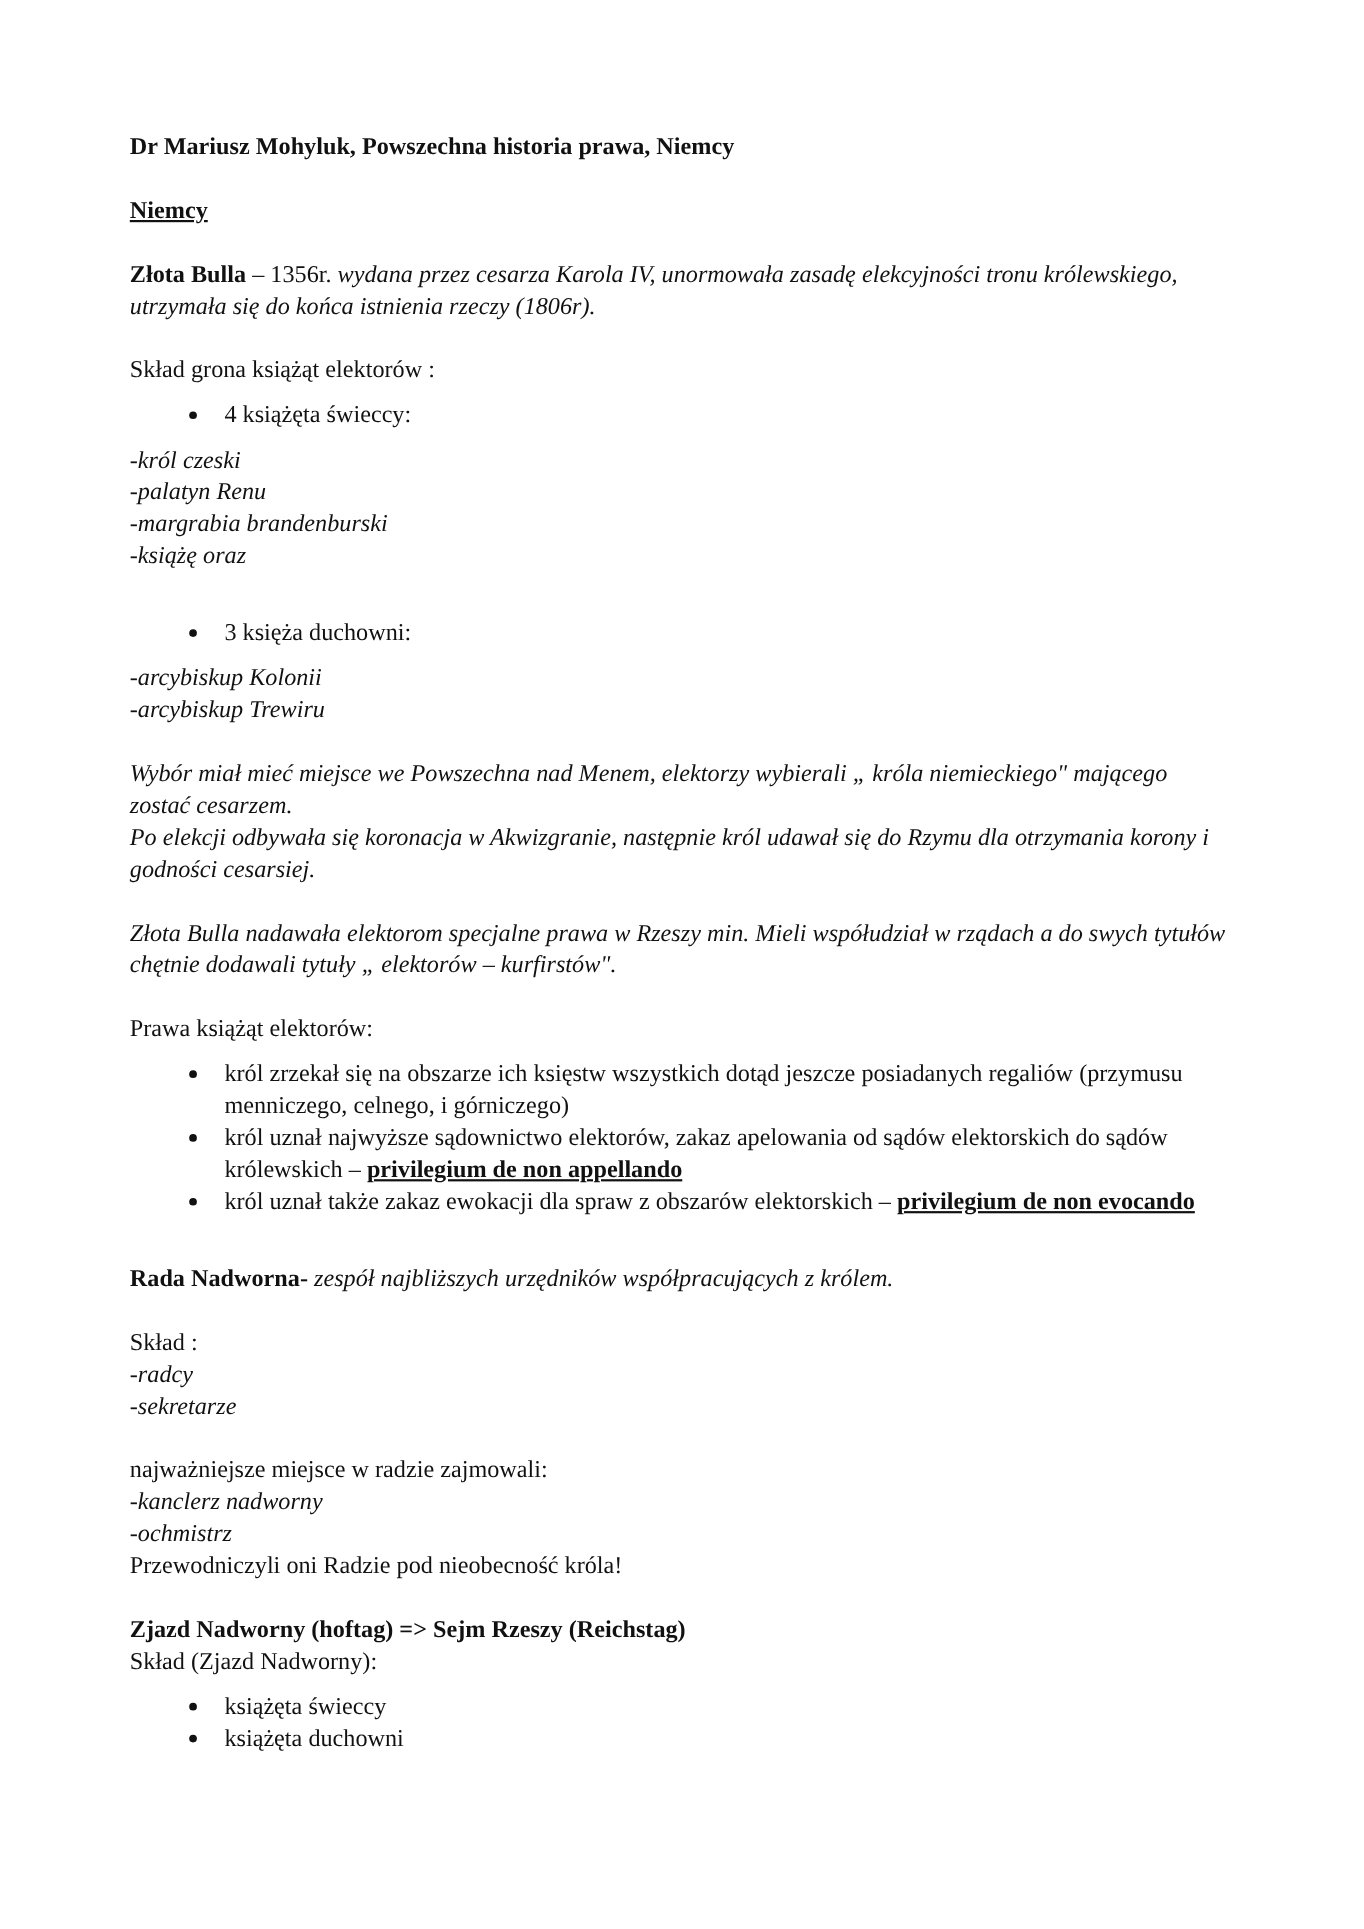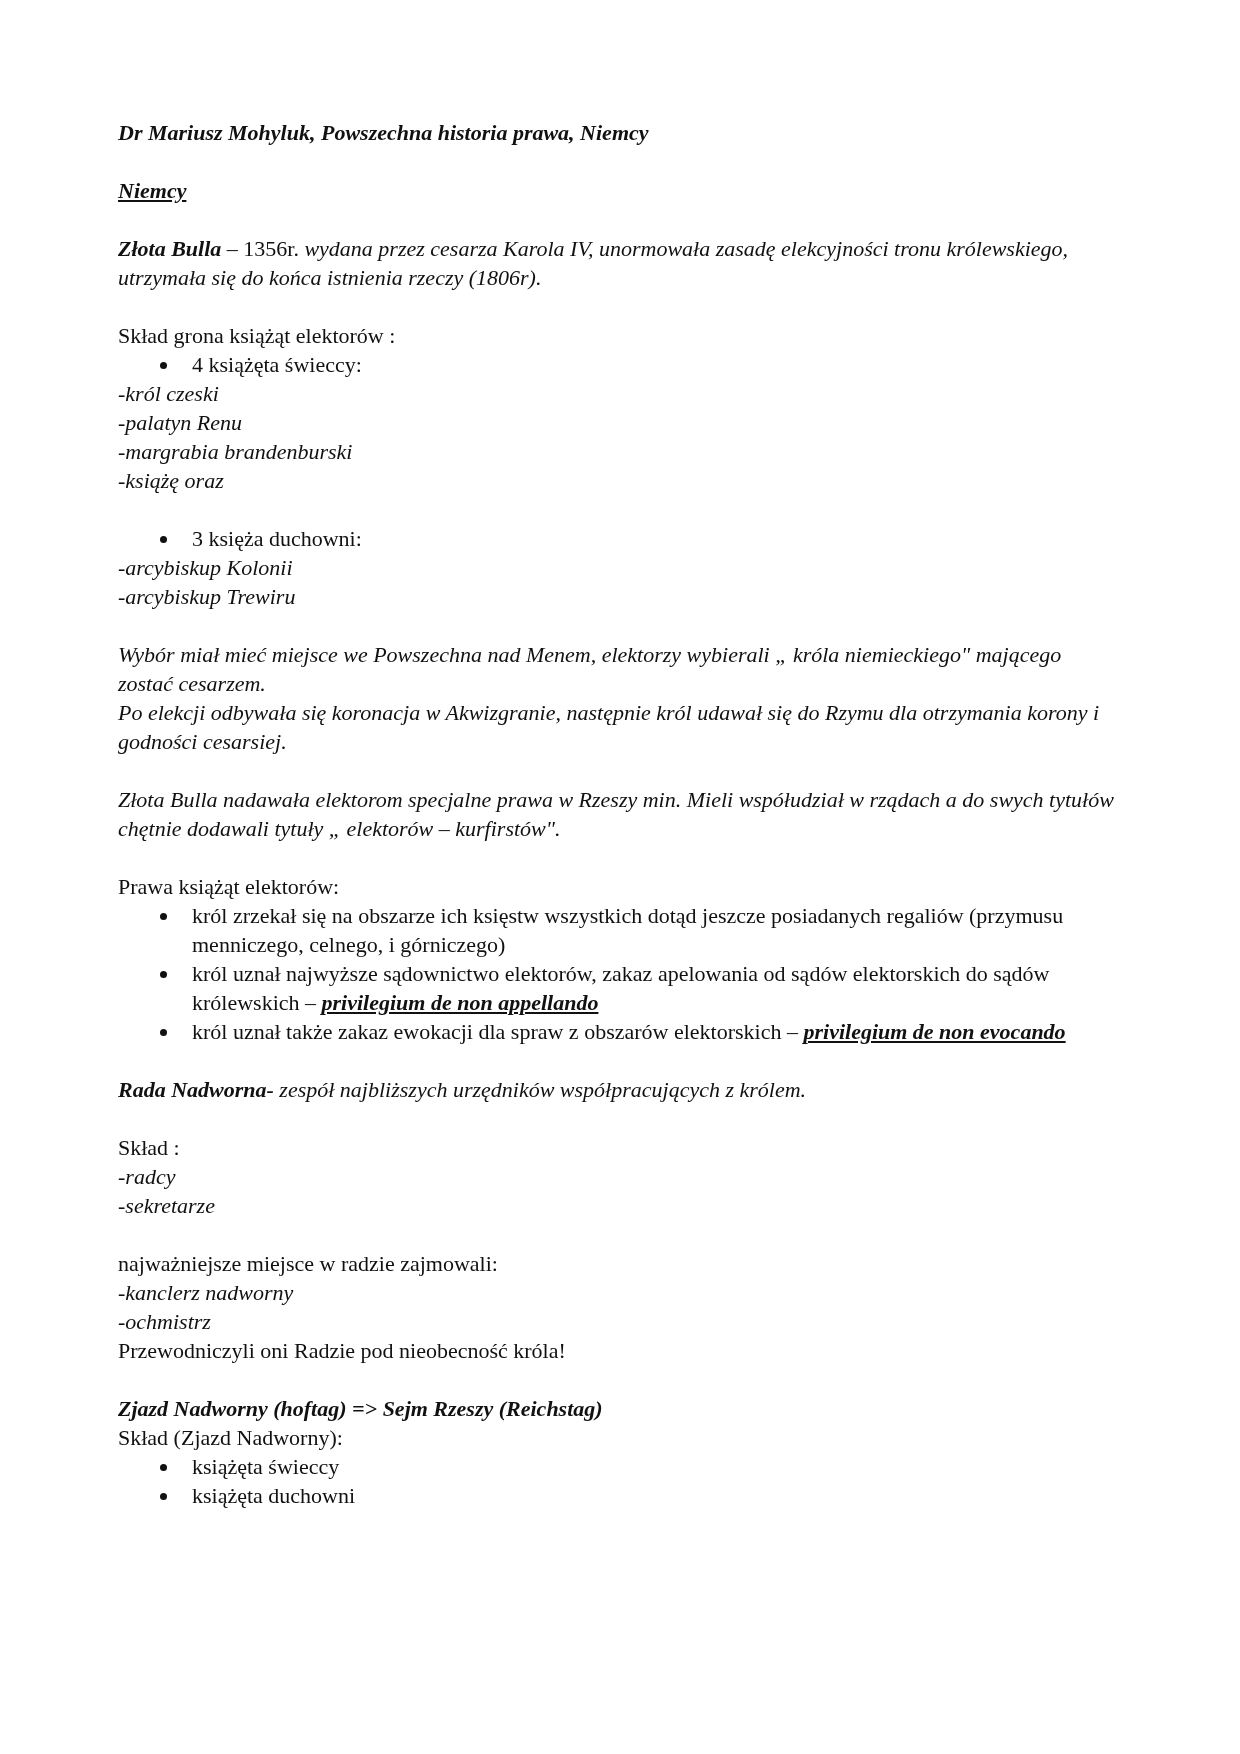--- a/index.html
+++ b/index.html
@@ -2,26 +2,26 @@
 <html><head>
   <meta charset="utf-8">
   <style>
     html, body { margin: 0; padding: 0; background: #ffffff; }
     body {
       width: 1240px; height: 1754px; position: relative; overflow: hidden;
       font-family: "Liberation Serif", "DejaVu Serif", serif;
       color: #111111; font-size: 22px; line-height: 29px;
     }
     .page { position: absolute; left: 118px; top: 118px; width: 1000px; }
-    .b { font-weight: bold; font-style: italic; }
+    .b { font-weight: bold; }
     .i { font-style: italic; }
     .u { text-decoration: underline; }
     p { margin: 0; }
     .gap { height: 29px; }
-    ul { list-style: none; margin: 0; padding: 0; }
+    ul { list-style: none; margin: 12px; padding: 0; }
     ul li { position: relative; padding-left: 74px; }
     ul li::before {
       content: ""; position: absolute; left: 42px; top: 12px;
       width: 7px; height: 7px; border-radius: 50%; background: #111;
     }
   </style>
 </head>
 <body>
 
 <div class="page">

